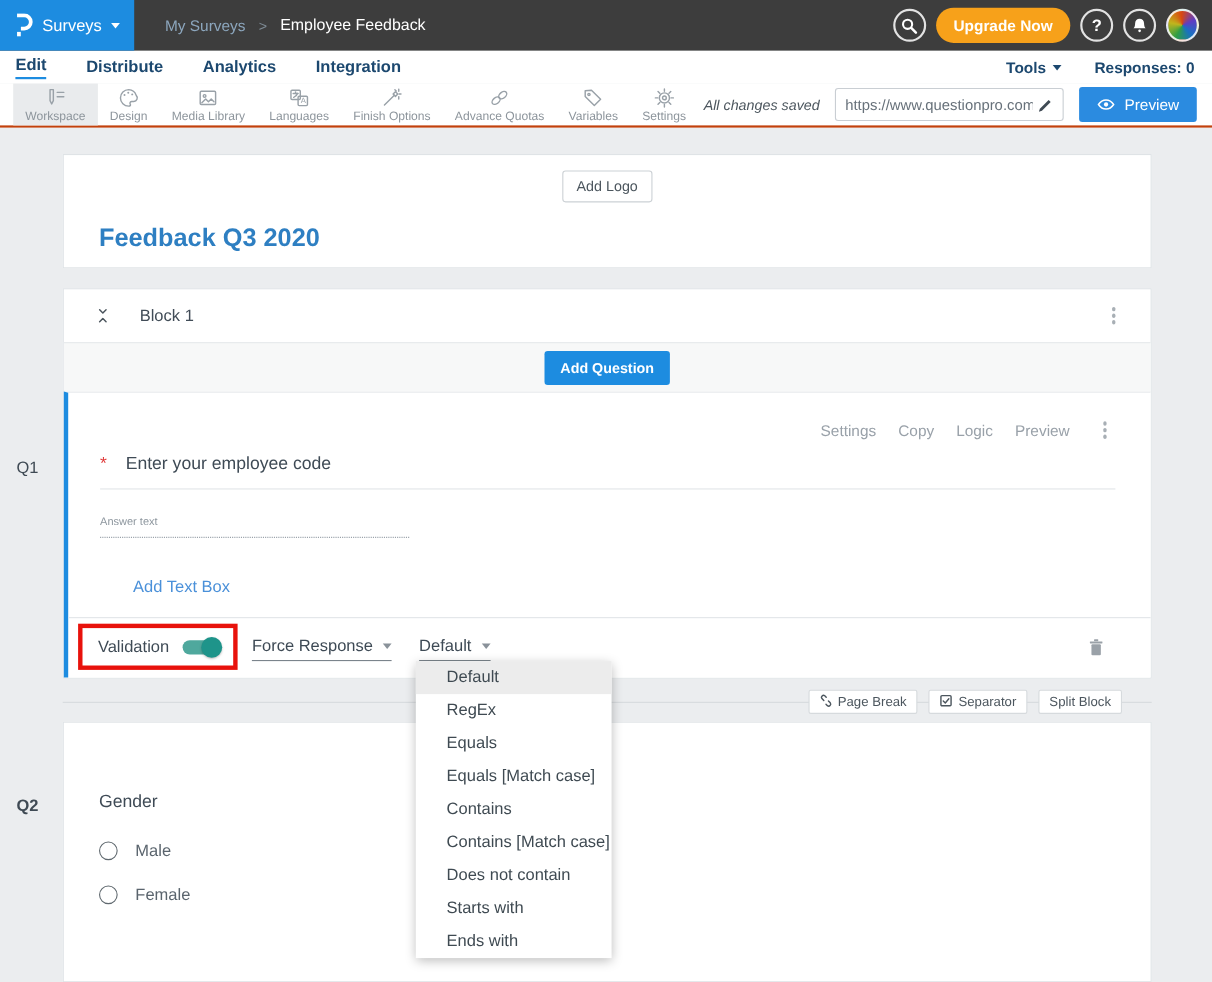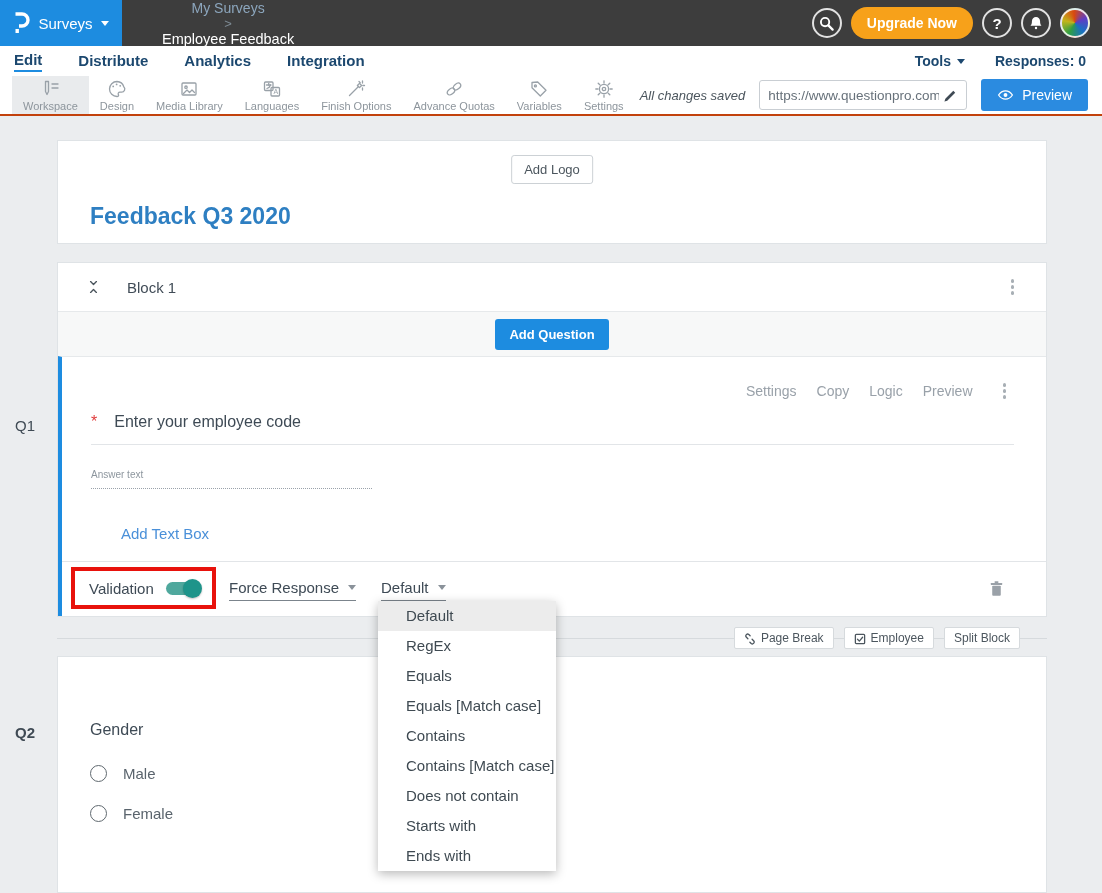--- a/index.html
+++ b/index.html
@@ -3,21 +3,21 @@
 <meta charset="utf-8">
 <style>
   * { margin:0; padding:0; box-sizing:border-box; }
   body { font-family:"Liberation Sans","DejaVu Sans",sans-serif; background:#ebedef; }
   #page { position:relative; width:1102px; height:893px; overflow:hidden; background:#ebedef; }
 
   
   .navbar { position:absolute; top:0; left:0; right:0; height:46px; background:#3d3d3d; display:flex; align-items:center; z-index:10; }
   .logo-block { width:122px; height:46px; background:#1d8ce0; display:flex; align-items:center; justify-content:center; gap:8px; color:#fff; font-size:15px; cursor:pointer; }
   .caret { width:0; height:0; border-left:4px solid transparent; border-right:4px solid transparent; border-top:5px solid #fff; }
-  .breadcrumb { display:flex; align-items:center; margin-left:40px; font-size:14px;flex-direction:column; }
+  .breadcrumb { display:flex; align-items:center; margin-left:28px; font-size:14px; }
   .bc-parent { color:#8ca6bd; cursor:pointer; }
   .bc-sep { color:#7d8a94; margin:0 12px; font-size:13px; }
   .bc-current { color:#fff; font-size:14.5px; }
   .nav-right { margin-left:auto; margin-right:12px; display:flex; align-items:center; gap:9px; }
   .nav-circle { width:30px; height:30px; border:2px solid rgba(255,255,255,.85); border-radius:50%; display:flex; align-items:center; justify-content:center; color:#fff; font-weight:bold; font-size:15px; cursor:pointer; }
   .upgrade-btn { background:#f7a11a; border:none; color:#fff; font-weight:bold; font-size:14px; font-family:inherit; padding:8px 16px; border-radius:17px; cursor:pointer; }
   .avatar { background:conic-gradient(from 210deg,#2f9e44,#c2b51c,#d9480f,#5f3dc4,#1971c2,#2f9e44); border-width:2px; overflow:hidden; }
 
   
   .tabbar { position:absolute; top:46px; left:0; right:0; height:30px; background:#fff; display:flex; align-items:center; padding:0 16px 0 14px; }
@@ -78,21 +78,21 @@
   .dd-control span { font-size:15px; color:#3e4a55; }
   .dd-control .caret { border-top-color:#8a929a; }
   .dd-force { left:167px; }
   .dd-default { left:319px; }
   .trash { position:absolute; top:222px; right:40px; cursor:pointer; }
 
   
   .footer-row { position:absolute; left:57px; top:626px; width:990px; height:26px; }
   .footer-line { position:absolute; top:12px; left:0; right:0; border-top:1px solid #d6dadd; }
   .footer-btns { position:absolute; right:27px; top:1px; display:flex; gap:10px; }
-  .mini-btn { position:relative; background:#fff; border:1px solid #d6dadd; border-radius:2px; padding:3px 9px; font-size:12px; color:#4c565e; font-family:inherit; display:flex; align-items:flex-end; gap:5px; cursor:pointer; }
+  .mini-btn { position:relative; background:#fff; border:1px solid #d6dadd; border-radius:2px; padding:3px 9px; font-size:12px; color:#4c565e; font-family:inherit; display:flex; align-items:flex-start; gap:5px; cursor:pointer; }
   .mini-btn svg { stroke:#4c565e; fill:none; stroke-width:1.4; stroke-linecap:round; stroke-linejoin:round; }
 
   
   .q2-card { left:57px; top:656px; width:990px; height:237px; }
   .q2-text { position:absolute; left:32px; top:64px; font-size:16px; color:#3e4a55; }
   .radio-row { position:absolute; left:32px; display:flex; align-items:center; gap:16px; cursor:pointer; }
   .radio-row.r1 { top:108px; }
   .radio-row.r2 { top:148px; }
   .radio { width:17px; height:17px; border:1.5px solid #60696f; border-radius:50%; background:#fff; }
   .radio-label { font-size:15px; color:#5a646d; }
@@ -370,21 +370,21 @@
         </span>
         <span>Page Break</span>
       </button>
       <button class="mini-btn">
         <span style="display:flex;">
           <svg width="12" height="12" viewBox="0 0 13 13">
               <rect x="1.5" y="1.5" width="10" height="10" rx="1"></rect>
               <path d="M3.8 6.8l2 2 3.5-4.2"></path>
             </svg>
         </span>
-        <span>Employee</span>
+        <span>Separator</span>
       </button>
       <button class="mini-btn">
         <span>Split Block</span>
       </button>
     </div>
   </div>
 
   <section class="card q2-card">
     <span class="q2-text">Gender</span>
     <div class="radio-row r1">

